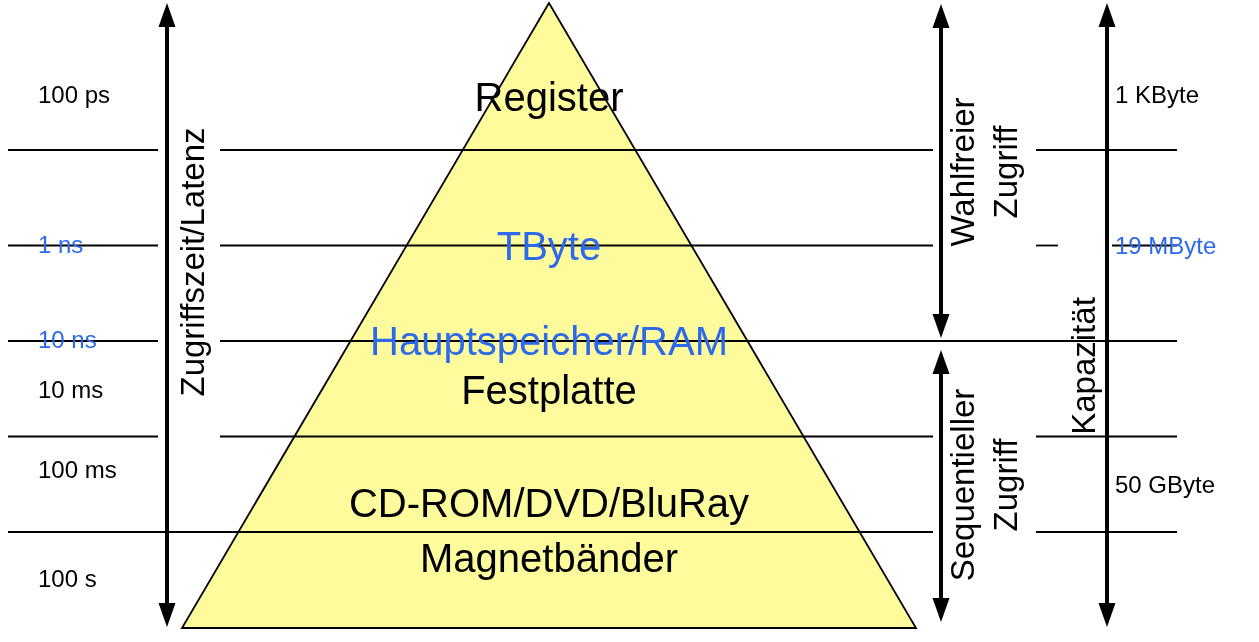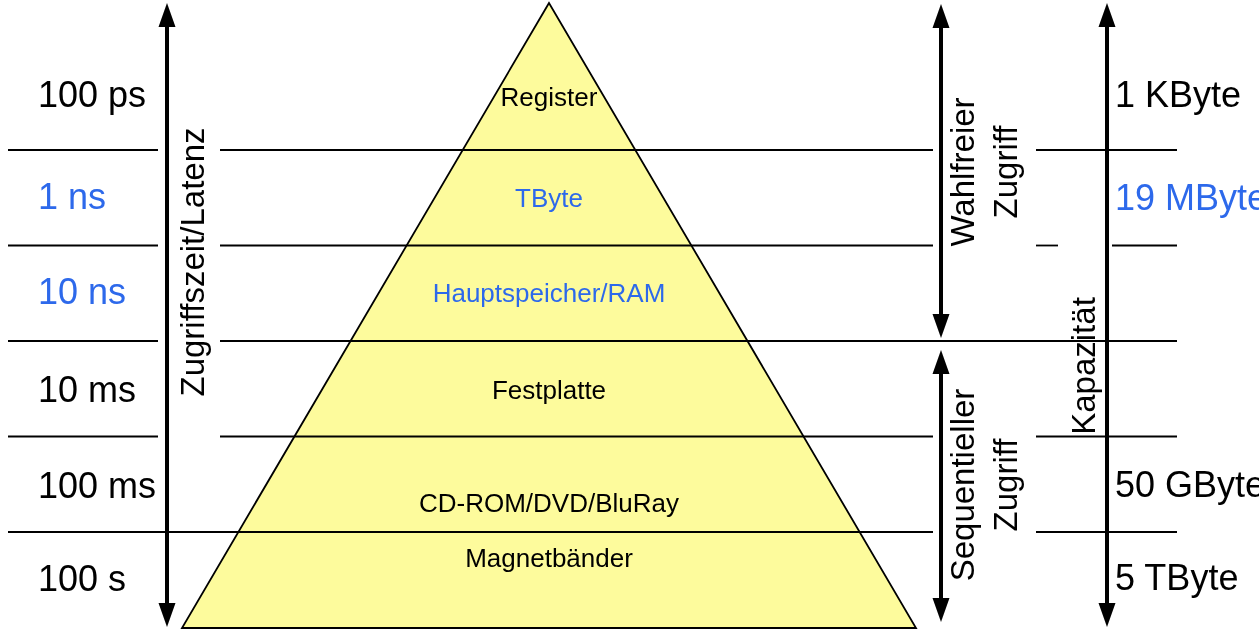--- a/index.html
+++ b/index.html
@@ -21,28 +21,28 @@
     overflow: hidden;
   }
   .stage svg { position: absolute; left: 0; top: 0; }
 
   .label {
     position: absolute;
     white-space: nowrap;
     line-height: 1;
   }
   .layer-name {
-    font-size: 26px;
+    font-size: 40px;
     transform: translate(-50%, -50%);
   }
   .side-val {
-    font-size: 36px;
+    font-size: 24px;
     transform: translateY(-50%);
   }
-  .hl { color: var(--hl); }
+  .hl { color: var(--hl); margin-top: 48px; }
 
   .rot {
     position: absolute;
     font-size: 33px;
     white-space: nowrap;
     text-align: center;
     transform: translate(-50%, -50%) rotate(-90deg);
     line-height: 1.3;
   }
   .shape-line { stroke: var(--ink); stroke-width: 1.8; }
@@ -110,27 +110,26 @@
   <div class="label layer-name hl" style="left:549px; top:198px;">TByte</div>
   <div class="label layer-name hl" style="left:549px; top:293px;">Hauptspeicher/RAM</div>
   <div class="label layer-name" style="left:549px; top:390px;">Festplatte</div>
   <div class="label layer-name" style="left:549px; top:485px;margin-top:18px;">CD-ROM/DVD/BluRay</div>
   <div class="label layer-name" style="left:549px; top:558px;">Magnetbänder</div>
 
   <div class="label side-val" style="left:38px; top:95px;">100 ps</div>
   <div class="label side-val hl" style="left:38px; top:197px;">1 ns</div>
   <div class="label side-val hl" style="left:38px; top:292px;">10 ns</div>
   <div class="label side-val" style="left:38px; top:390px;">10 ms</div>
-  <div class="label side-val" style="left:38px; top:486px;">100 ms</div>
+  <div class="label side-val" style="left:38px; top:470px;">100 ms</div>
   <div class="label side-val" style="left:38px; top:579px;">100 s</div>
 
   <div class="label side-val" style="left:1115px; top:95px;">1 KByte</div>
   <div class="label side-val hl" style="left:1115px; top:198px;">19 MByte</div>
   <div class="label side-val" style="left:1115px; top:485px;">50 GByte</div>
-  <div class="label side-val" style="left:1115px; top:578px;">5 TByte</div>
 
   <div class="rot" style="left:193px; top:262px;">Zugriffszeit/Latenz</div>
 
   <div class="rot" style="left:985px; top:172px;">
     <div>Wahlfreier</div>
     <div>Zugriff</div>
   </div>
 
   <div class="rot" style="left:985px; top:485px;">
     <div>Sequentieller</div>

